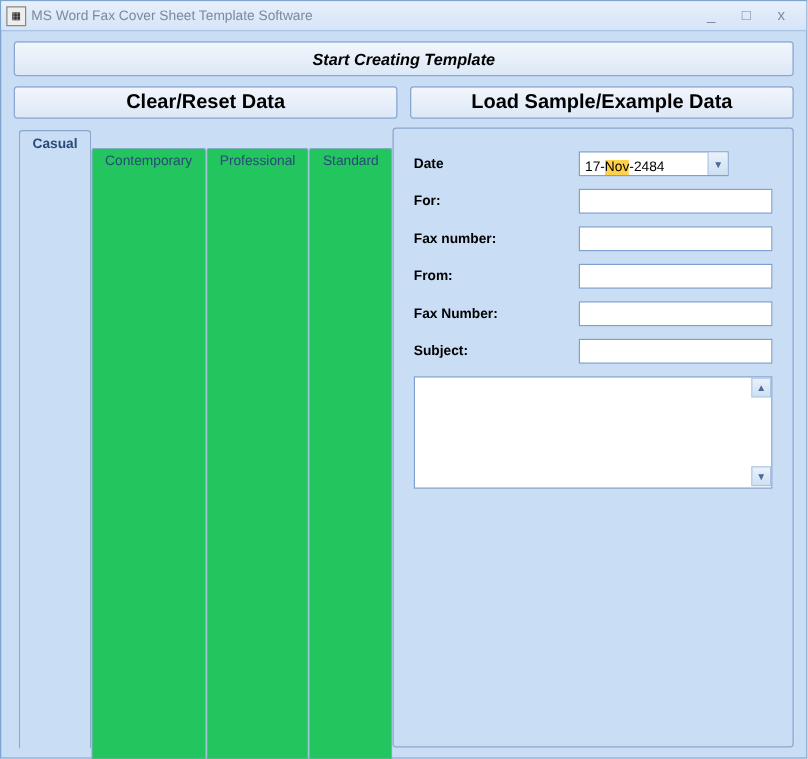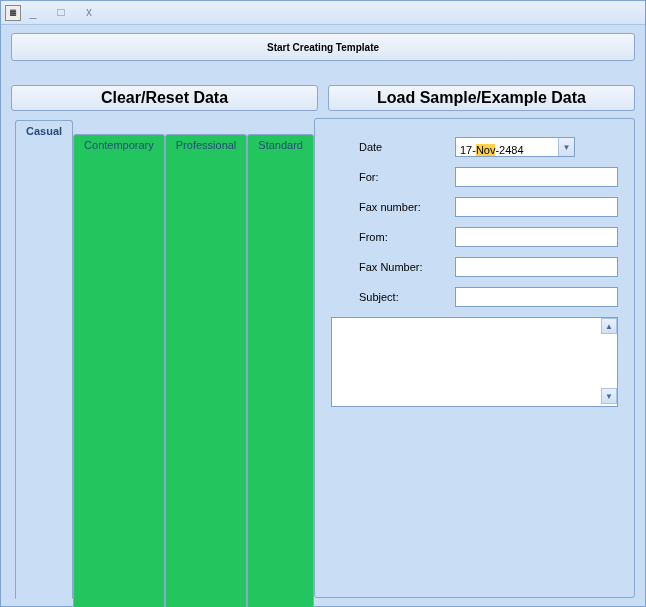--- a/index.html
+++ b/index.html
@@ -4,48 +4,49 @@
 <style>
 * { box-sizing: border-box; margin: 0; padding: 0; font-family: Tahoma, sans-serif; font-size: 11px; }
 body { background: #fff; width: 646px; height: 607px; overflow: hidden; }
 .window { width: 646px; height: 607px; background: #c9ddf5; border: 1px solid #7da3ce; display: flex; flex-direction: column; }
 .titlebar { height: 24px; background: linear-gradient(#e8f0fb, #d5e4f7); border-bottom: 1px solid #a8c3e3; display: flex; align-items: center; padding: 0 4px; }
 .titlebar-icon { width: 16px; height: 16px; margin-right: 4px; background: #eee; border: 1px solid #888; display: flex; align-items: center; justify-content: center; font-size: 8px; }
 .titlebar-text { color: #7a8aa0; flex: 1; }
 .titlebar-controls { display: flex; gap: 12px; padding-right: 8px; }
 .titlebar-btn { width: 16px; height: 16px; color: #7a8aa0; cursor: pointer; font-size: 12px; text-align: center; line-height: 14px; }
 .content { padding: 8px 10px; flex: 1; display: flex; flex-direction: column; }
-.big-btn { width: 100%; height: 28px; background: linear-gradient(#f2f6fc, #dce8f7); border: 1px solid #8aa8cf; border-radius: 3px; font-weight: bold; font-size: 10px; cursor: pointer; margin-bottom: 24px; }
+.big-btn { width: 100%; height: 28px; background: linear-gradient(#f2f6fc, #dce8f7); border: 1px solid #8aa8cf; border-radius: 3px; font-weight: bold; font-size: 13px; cursor: pointer; margin-bottom: 8px; font-style: italic; }
 .row-two { display: flex; gap: 10px; margin-bottom: 8px; }
 .half-btn { flex: 1; height: 26px; background: linear-gradient(#f2f6fc, #dce8f7); border: 1px solid #8aa8cf; border-radius: 3px; font-weight: bold; font-size: 16px; cursor: pointer; }
 .tab-container { flex: 1; display: flex; flex-direction: row; position: relative; }
 .tab-strip { display: flex; position: relative; z-index: 2; margin-left: 4px; }
 .tab { padding: 4px 10px; background: #22c55e; border: 1px solid #8aa8cf; border-bottom: none; border-radius: 3px 3px 0 0; margin-right: 0px; cursor: pointer; font-size: 11px; color: #2a4a7a; position: relative; top: 15px; }
 .tab.active { background: #c9ddf5; font-weight: bold; border-bottom: 1px solid #c9ddf5; z-index: 3; top: 1px; }
 .tab-panel { flex: 1; border: 1px solid #8aa8cf; border-radius: 3px; background: #c9ddf5; padding: 18px 16px; margin-top: -1px; }
 .field-row { display: flex; align-items: center; margin-bottom: 10px; }
-.field-label { width: 96px; font-weight: normal; font-size: 11px; margin-left: 28px; }
+.field-label { width: 132px; font-weight: bold; font-size: 11px; }
 .field-input { flex: 1; height: 20px; border: 1px solid #7ea0cc; background: #fff; padding: 0 4px; font-size: 11px; }
 .date-picker { display: flex; align-items: flex-end; border: 1px solid #7ea0cc; background: #fff; height: 20px; width: 120px; }
 .date-text { flex: 1; padding: 0 4px; display: flex; align-items: center; font-size: 11px; }
 .date-text .hl { background: #ffd24a; }
 .date-drop { width: 16px; height: 18px; background: linear-gradient(#eaf1fb, #cfe0f4); border-left: 1px solid #a8c3e3; display: flex; align-items: center; justify-content: center; cursor: pointer; color: #4a6a9a; font-size: 8px; }
 .message-row { display: flex; margin-bottom: 8px; }
 .textarea-wrap { flex: 1; position: relative; }
 .message-area { width: 100%; height: 90px; border: 1px solid #7ea0cc; background: #fff; resize: none; padding: 2px 18px 2px 4px; font-size: 11px; font-family: Tahoma, sans-serif; }
 .scroll-up, .scroll-down { position: absolute; right: 1px; width: 16px; height: 16px; background: linear-gradient(#eaf1fb, #cfe0f4); border: 1px solid #a8c3e3; display: flex; align-items: center; justify-content: center; font-size: 8px; color: #4a6a9a; cursor: pointer; }
 .scroll-up { top: 1px; }
 .scroll-down { bottom: 5px; }
 </style>
 </head>
 <body>
 
 <div class="window">
   <div class="titlebar">
     <div class="titlebar-icon">▦</div>
+    <div class="titlebar-text">MS Word Fax Cover Sheet Template Software</div>
     <div class="titlebar-controls">
       <div class="titlebar-btn">_</div>
       <div class="titlebar-btn">□</div>
       <div class="titlebar-btn">x</div>
     </div>
   </div>
   <div class="content">
     <button class="big-btn">Start Creating Template</button>
     <div class="row-two">
       <button class="half-btn">Clear/Reset Data</button>

